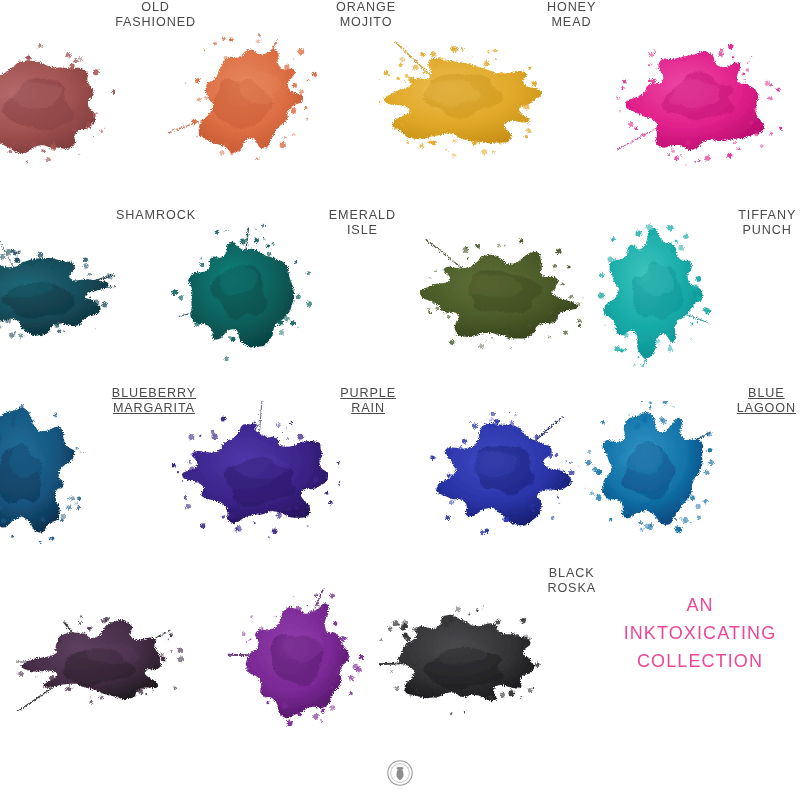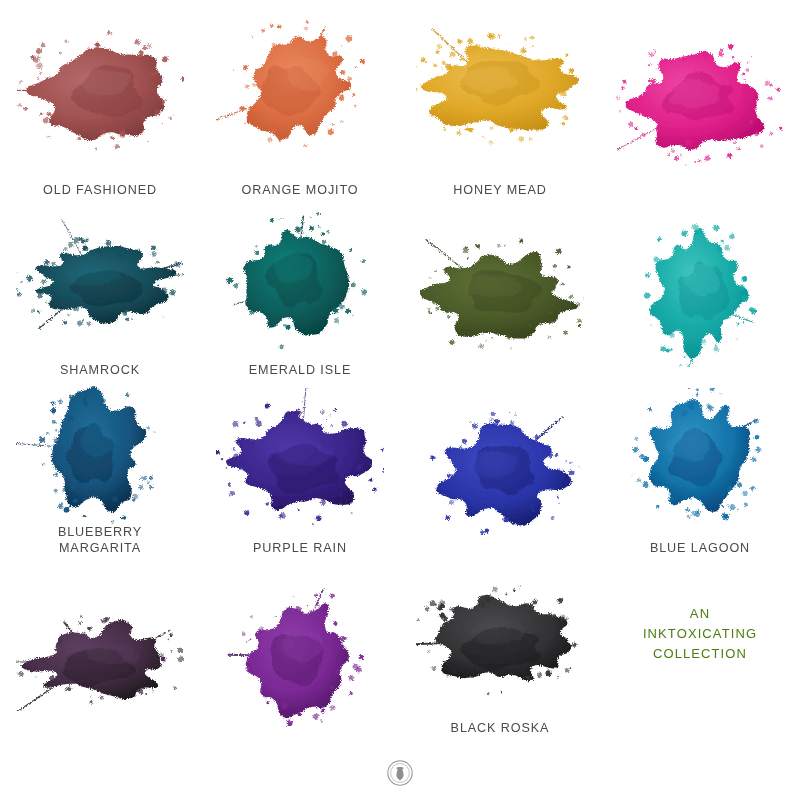--- a/index.html
+++ b/index.html
@@ -26,21 +26,21 @@
     top: 0;
     width: 800px;
     height: 760px;
     display: grid;
     grid-template-columns: repeat(4, 200px);
     grid-template-rows: 208px 178px 180px 194px;
   }
   .cell {
     position: relative;
     display: flex;
-    flex-direction: column;
+    flex-direction: row;
     justify-content: flex-end;
     padding: 0 4px 0 4px;
     box-sizing: border-box;
   }
   .blot-wrap {
     flex: 1 1 auto;
     width: 100%;
     display: flex;
     align-items: center;
     justify-content: center;
@@ -60,29 +60,29 @@
     text-align: center;
     line-height: 1.22;
     font-weight: 400;
     text-transform: uppercase;
     white-space: pre-line;
     padding-bottom: 4px;
   }
   
   .r1 .swatch-label { padding-bottom: 10px; }
   .r2 .swatch-label { padding-bottom: 8px; }
-  .r3 .swatch-label { padding-bottom: 10px; }
+  .r3 .swatch-label { padding-bottom: 10px; text-decoration: underline; }
   .r4 .swatch-label { padding-bottom: 24px; }
 
   .collection-note {
     font-family: "Liberation Sans", sans-serif;
-    font-size: 13px;
+    font-size: 18px;
     letter-spacing: 1.1px;
     line-height: 1.55;
-    color: #4d7c0f;
+    color: #ec4899;
     text-align: center;
     text-transform: uppercase;
     white-space: pre-line;
     align-self: center;
     margin-bottom: 58px;
   }
   .cell.note-cell { justify-content: center; }
 
   #brandmark {
     position: absolute;
@@ -651,20 +651,21 @@
               <circle cx="55.1" cy="121.2" r="1.2" fill="#15a9a6" opacity="0.79"></circle>
               <circle cx="138.2" cy="82.7" r="2.0" fill="#15a9a6" opacity="0.96"></circle>
               <circle cx="31.4" cy="46.2" r="2.4" fill="#15a9a6" opacity="0.76"></circle>
               <circle cx="73.1" cy="136.3" r="1.5" fill="#15a9a6" opacity="0.90"></circle>
               <circle cx="80.4" cy="4.3" r="2.4" fill="#15a9a6" opacity="0.88"></circle>
               <circle cx="121.9" cy="94.8" r="1.6" fill="#15a9a6" opacity="0.90"></circle>
               <circle cx="73.1" cy="111.3" r="0.5" fill="#15a9a6" opacity="0.87"></circle>
      </g>
    </svg>
         </div>
+      <div class="swatch-label">TIFFANY PUNCH</div>
     </div>
 
     <div class="cell r3">
       <div class="blot-wrap">
           <svg class="blot" viewBox="0 0 168 136" preserveAspectRatio="xMidYMid meet">
      <defs>
        <radialGradient id="g23r" cx="42%" cy="36%" r="72%">
          <stop offset="0%" stop-color="#1f6d99"></stop>
          <stop offset="58%" stop-color="#14547e"></stop>
          <stop offset="100%" stop-color="#0c2945"></stop>

